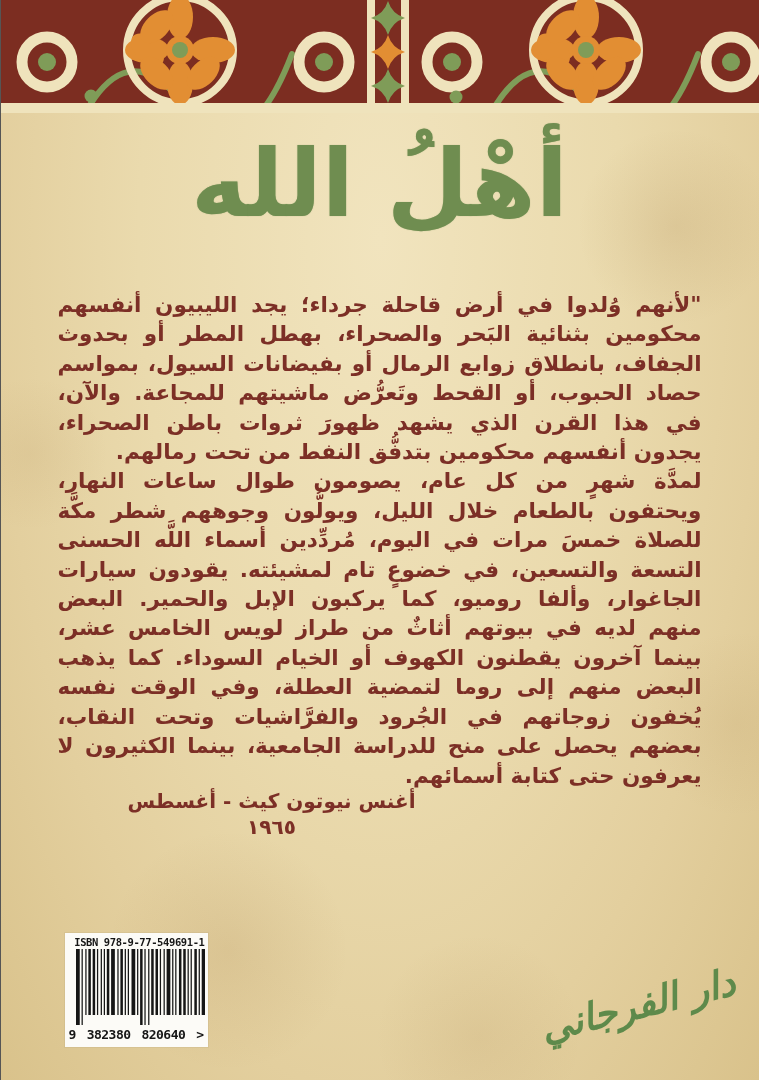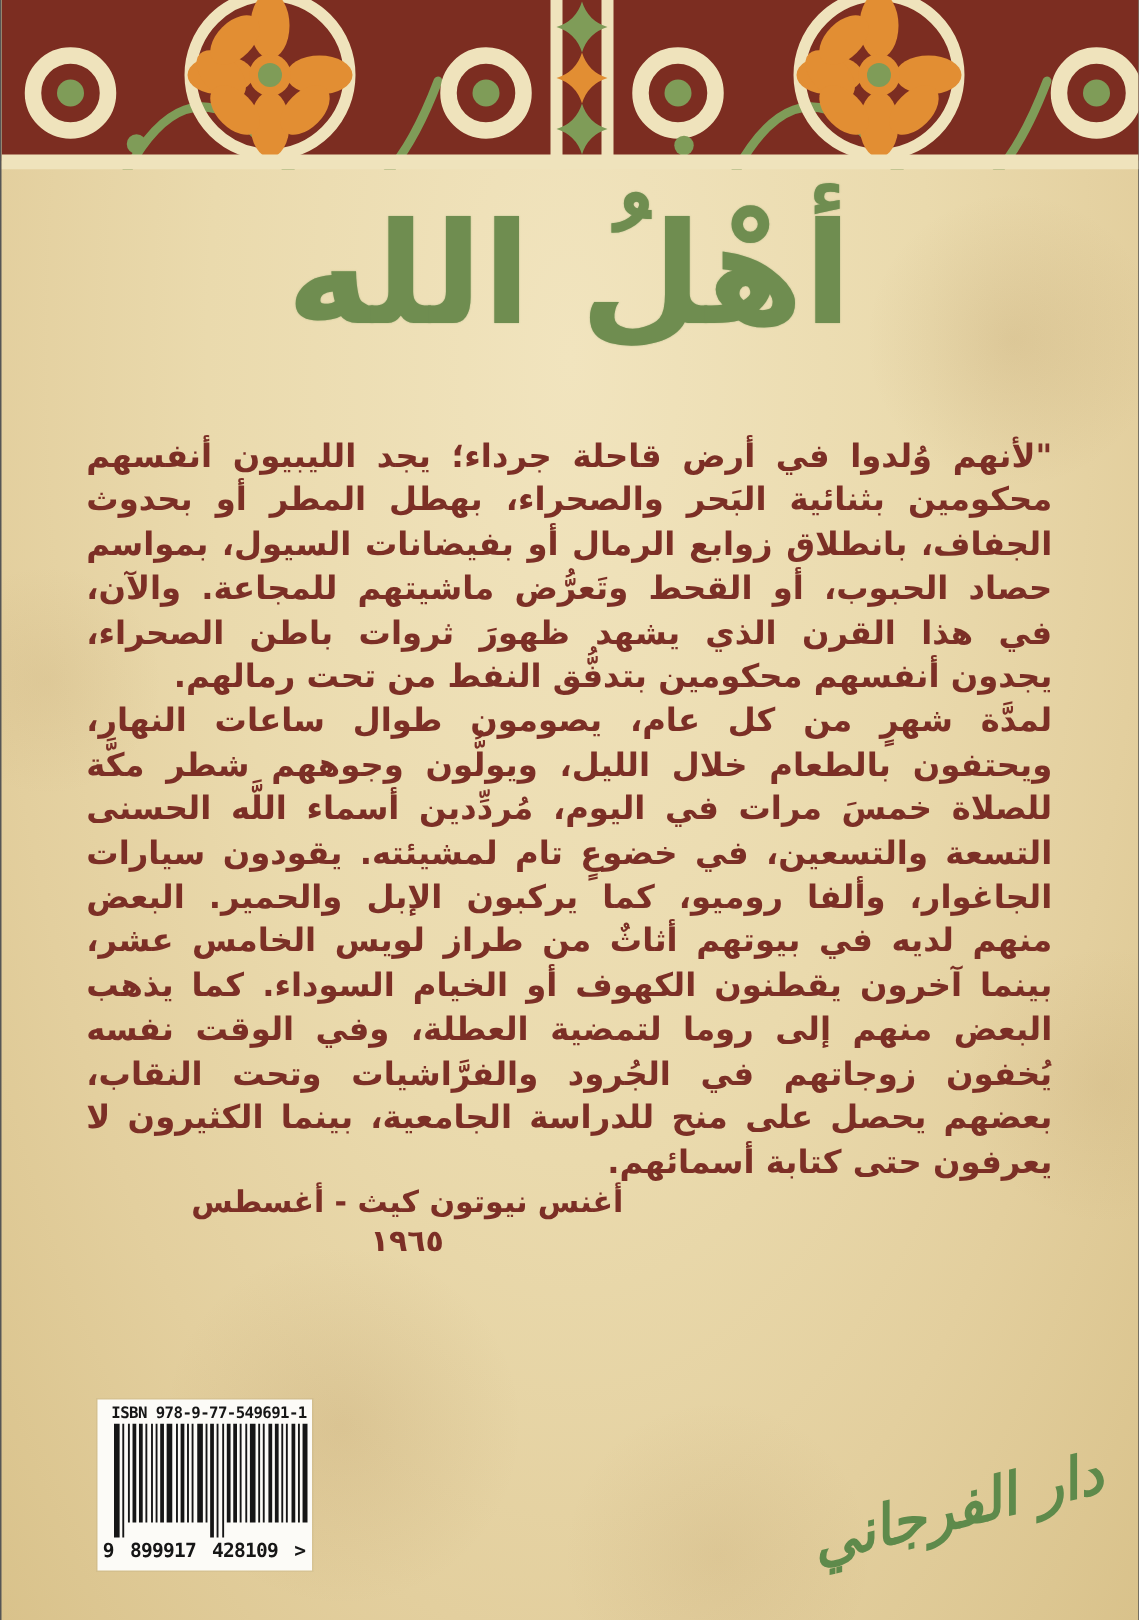--- a/index.html
+++ b/index.html
@@ -160,22 +160,22 @@
         <rect x="115.55" y="0" width="1.25" height="66" fill="#161616"></rect>
         <rect x="118.60" y="0" width="1.25" height="66" fill="#161616"></rect>
         <rect x="122.35" y="0" width="2.50" height="66" fill="#161616"></rect>
         <rect x="126.65" y="0" width="1.25" height="66" fill="#161616"></rect>
         <rect x="129.70" y="0" width="3.75" height="66" fill="#161616"></rect>
         <rect x="135.25" y="0" width="1.25" height="76" fill="#161616"></rect>
         <rect x="139.00" y="0" width="2.50" height="76" fill="#161616"></rect>
       </svg>
     <div class="digits-row">
       <span>9</span>
-      <span>899917</span>
-      <span>428109</span>
+      <span>382380</span>
+      <span>820640</span>
       <span>&gt;</span>
     </div>
   </div>
 
   <svg class="publisher" width="218" height="118" viewBox="0 0 218 118">
     <text x="112" y="72" text-anchor="middle" transform="rotate(-14 112 72)" font-family="DejaVu Sans, sans-serif" font-weight="bold" font-style="italic" font-size="38" fill="#5e8a4b" direction="rtl">دار الفرجاني</text>
   </svg>
 
 </div>
 

